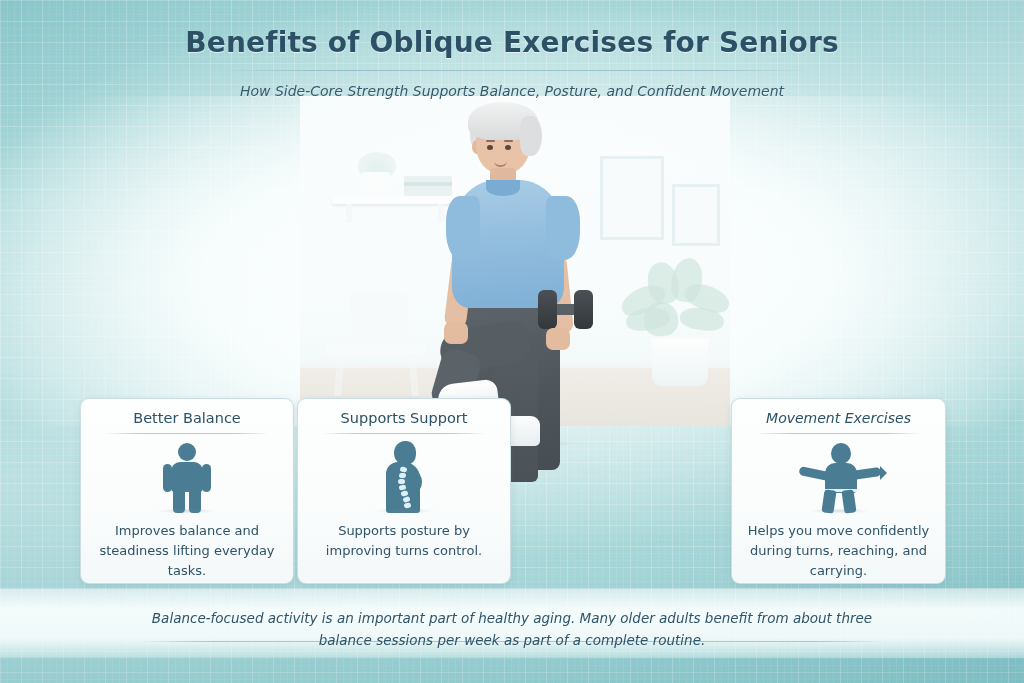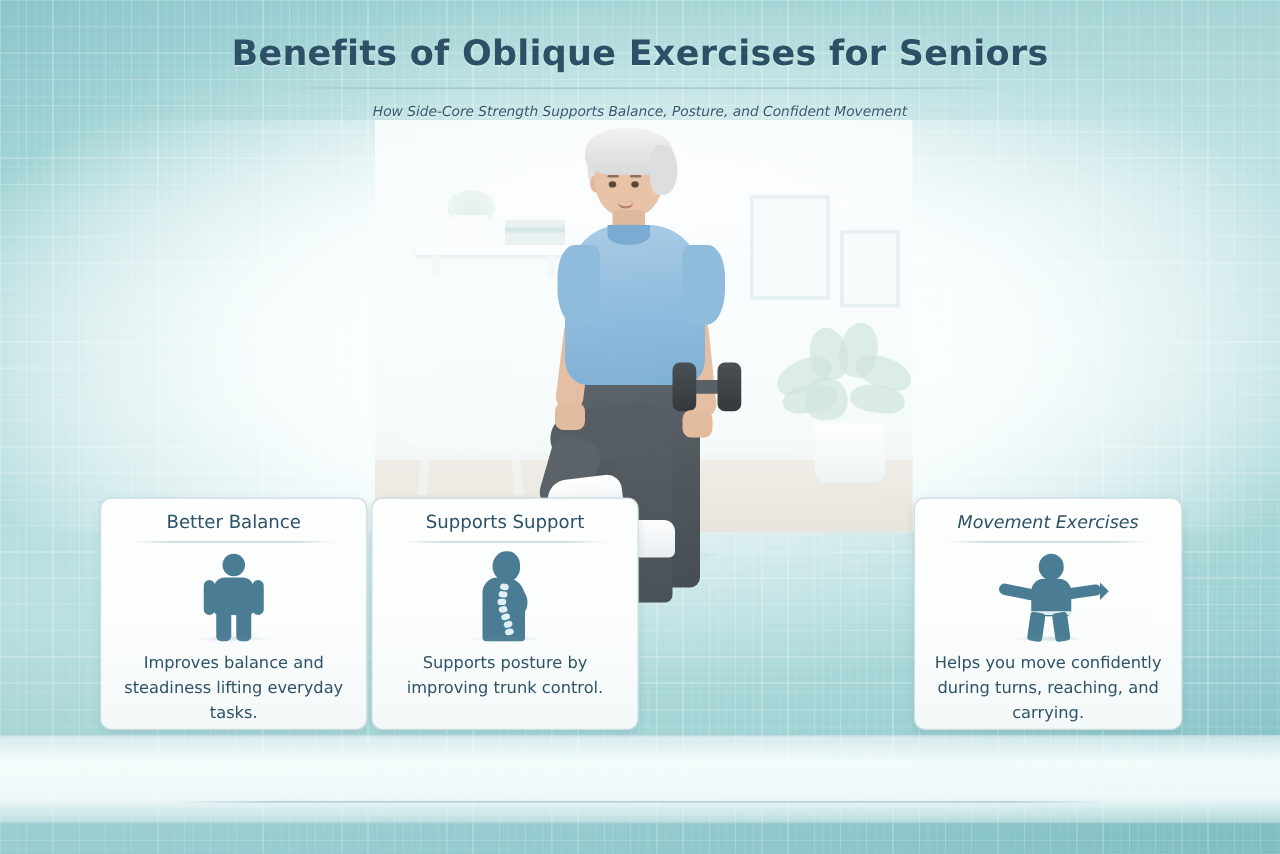--- a/index.html
+++ b/index.html
@@ -117,21 +117,21 @@
     position:absolute;left:0;right:0;top:26px;text-align:center;
     font-size:28px;font-weight:700;color:#2c5166;letter-spacing:.2px;
     text-shadow:0 1px 1px rgba(255,255,255,.65);
   }
   .title-rule{
     position:absolute;left:205px;width:614px;top:70px;height:1px;
     background:linear-gradient(to right, rgba(255,255,255,0), rgba(120,165,180,.55) 18%, rgba(120,165,180,.55) 82%, rgba(255,255,255,0));
   }
   .subtitle{
     position:absolute;left:0;right:0;top:83px;text-align:center;
-    font-size:11px;font-style:italic;color:#35596d;
+    font-size:14px;font-style:italic;color:#35596d;
     text-shadow:0 1px 1px rgba(255,255,255,.6);
   }
 
   
   .cards{position:absolute;left:80px;top:398px;width:864px;height:184px;}
   .card{
     position:absolute;top:0;height:184px;
     background:linear-gradient(180deg,#fdfefe 0%,#fbfdfd 58%,#f3f8f8 100%);
     border:1px solid rgba(188,212,218,.75);
     border-radius:9px;
@@ -324,21 +324,21 @@
           <div class="vert" style="left:22px;top:26px;transform:rotate(12deg);"></div>
           <div class="vert" style="left:21px;top:32px;transform:rotate(6deg);"></div>
           <div class="vert" style="left:20px;top:38px;"></div>
           <div class="vert" style="left:21px;top:44px;transform:rotate(-8deg);"></div>
           <div class="vert" style="left:23px;top:50px;transform:rotate(-14deg);"></div>
           <div class="vert" style="left:25px;top:56px;transform:rotate(-18deg);"></div>
           <div class="vert" style="left:26px;top:62px;transform:rotate(-10deg);"></div>
         </div>
         <div class="icon-shadow"></div>
       </div>
-      <div class="card-desc">Supports posture by improving trunk control.</div>
+      <div class="card-desc">Supports posture by improving turns control.</div>
     </div>
 
 
     <div class="card c4">
       <div class="card-title">Movement Exercises</div>
       <div class="card-rule"></div>
       <div class="card-icon">
         <div class="ic ic-walk">
           <div class="w-head"></div>
           <div class="w-arm l"></div>
@@ -351,14 +351,15 @@
         </div>
         <div class="icon-shadow"></div>
       </div>
       <div class="card-desc">Helps you move confidently during turns, reaching, and carrying.</div>
     </div>
 
   </div>
 
   <div class="footer-band"></div>
   <div class="footer-rule"></div>
+  <div class="footer-text">Balance-focused activity is an important part of healthy aging. Many older adults benefit from about three balance sessions per week as part of a complete routine.</div>
 
 </div>
 
 </body></html>

